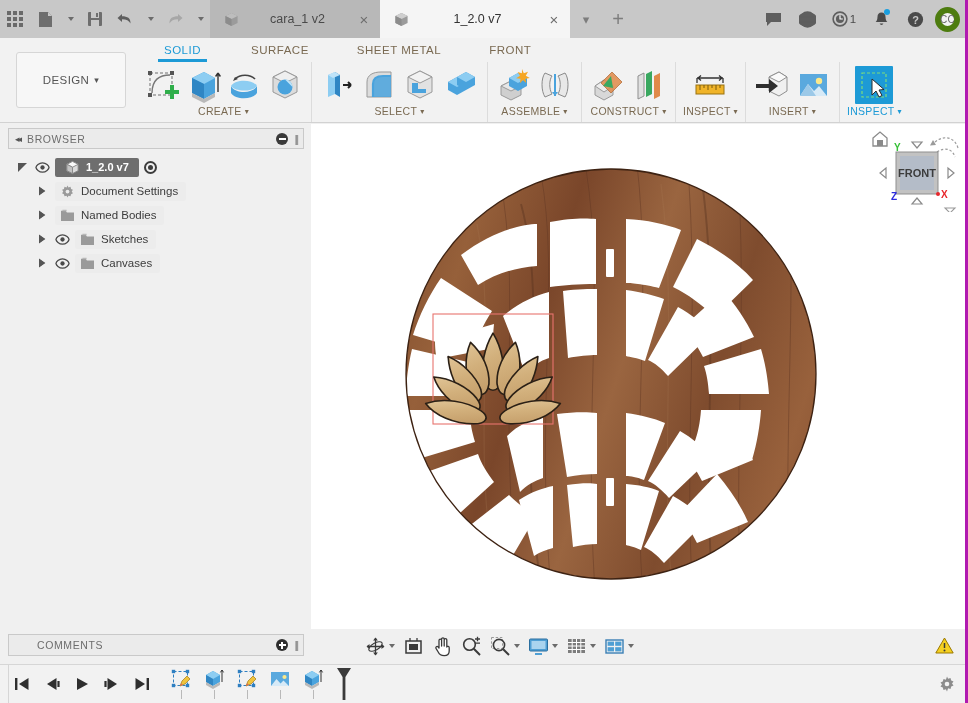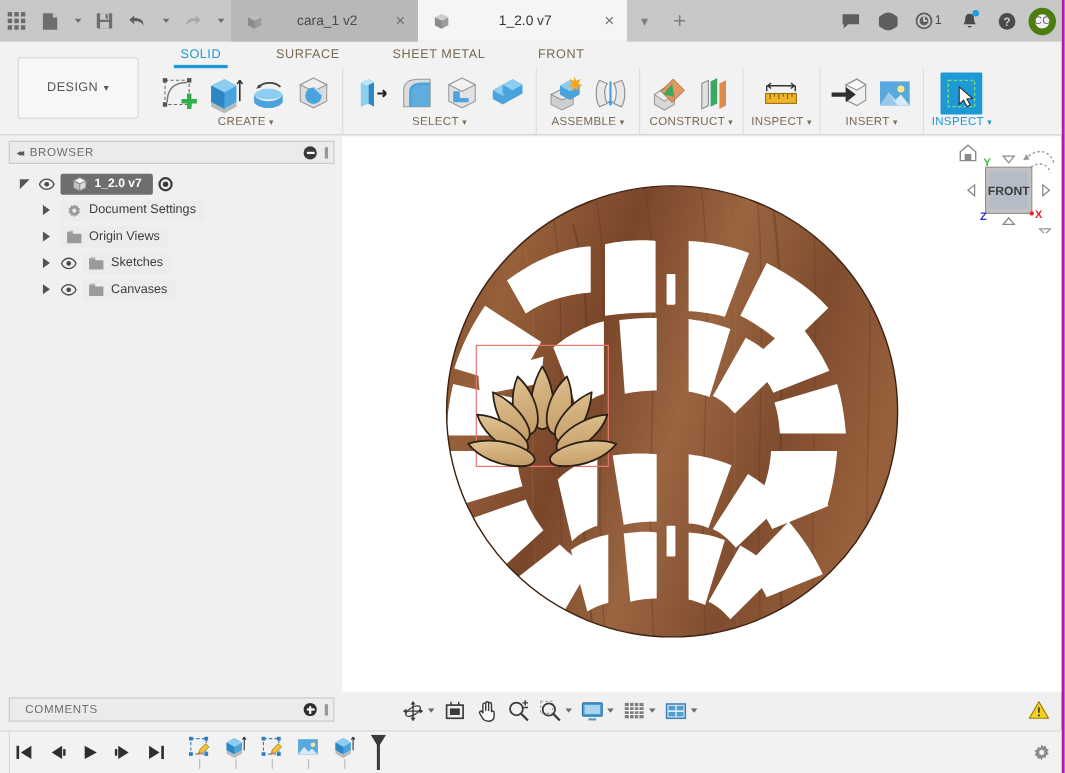--- a/index.html
+++ b/index.html
@@ -710,21 +710,21 @@
 
     <div class="tnode" style="padding-left:20px">
       <span class="tw">
           <span class="tri"></span>
         </span>
       <span class="node-pill">
         <svg class="folder" viewBox="0 0 16 14">
             <path d="M1 2h5l1.4 1.8H15V13H1z" fill="#9a9a9a"></path>
             <rect x="2.5" y="0.8" width="4.5" height="1.6" fill="#b8b8b8"></rect>
           </svg>
-        <span>Origin Views</span>
+        <span>Named Bodies</span>
       </span>
     </div>
 
 
 
     <div class="tnode" style="padding-left:20px">
       <span class="tw">
           <span class="tri"></span>
         </span>
       <svg class="eye" viewBox="0 0 16 16">
@@ -752,21 +752,21 @@
         <svg class="folder" viewBox="0 0 16 14">
             <path d="M1 2h5l1.4 1.8H15V13H1z" fill="#9a9a9a"></path>
             <rect x="2.5" y="0.8" width="4.5" height="1.6" fill="#b8b8b8"></rect>
           </svg>
         <span>Canvases</span>
       </span>
     </div>
   </div>
 
   <div id="comments">
-    <span style="margin-left:8px">COMMENTS</span>
+    <span style="margin-left:22px">COMMENTS</span>
     <span class="plus-circle"></span>
     <span class="grip">|||</span>
   </div>
 
   <div id="navbar">
 
     <div class="nav-item">
       <svg class="nav-ico" viewBox="0 0 21 21">
         <path d="M10.5 2 v17 M2 10.5 h17" stroke="#3a3a3a" stroke-width="1.3"></path>
         <path d="M10.5 1.5 l-2.4 3 h4.8z M10.5 19.5 l-2.4 -3 h4.8z M1.5 10.5 l3 -2.4 v4.8z M19.5 10.5 l-3 -2.4 v4.8z" fill="#3a3a3a"></path>

